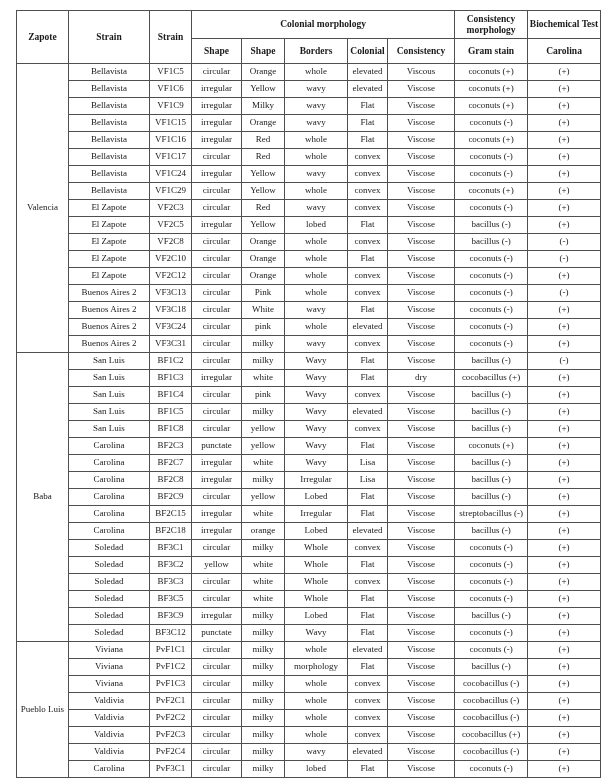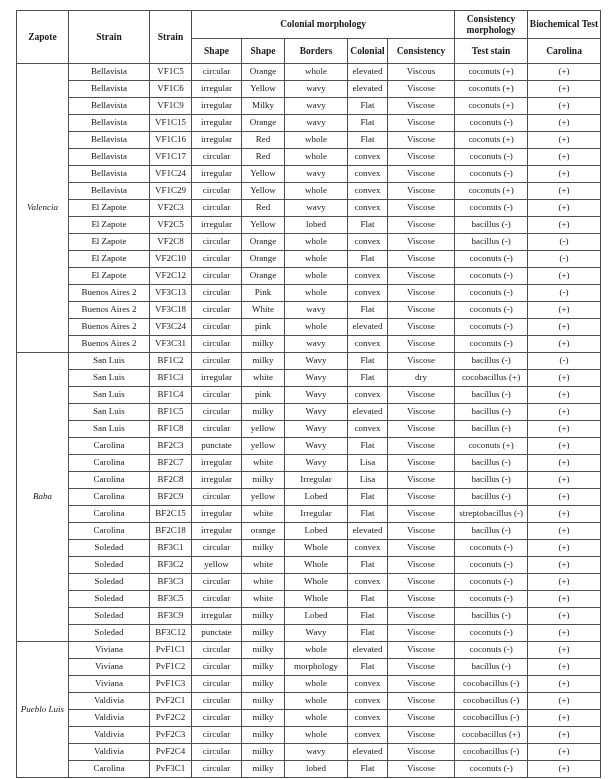--- a/index.html
+++ b/index.html
@@ -38,21 +38,20 @@
   }
   table.strains thead tr.h1 { height: 28px; }
   table.strains thead tr.h2 { height: 25px; }
   table.strains tbody tr { height: 17px; }
   table.strains tbody td {
     font-size: 9px;
     line-height: 1.1;
   }
   td.canton {
     font-size: 9px;
-    font-style: italic;
   }
 </style>
 </head>
 <body>
 
 <table class="strains">
   <colgroup>
     <col style="width:52px">
     <col style="width:81px">
     <col style="width:42px">
@@ -72,21 +71,21 @@
       <th colspan="5">Colonial morphology</th>
       <th>Consistency morphology</th>
       <th>Biochemical Test</th>
     </tr>
     <tr class="h2">
       <th>Shape</th>
       <th>Shape</th>
       <th>Borders</th>
       <th>Colonial</th>
       <th>Consistency</th>
-      <th>Test stain</th>
+      <th>Gram stain</th>
       <th>Carolina</th>
     </tr>
   </thead>
   <tbody>
       <tr>
         <td rowspan="17" class="canton">Valencia</td>
         <td>Bellavista</td>
         <td>VF1C5</td>
         <td>circular</td>
         <td>Orange</td>

